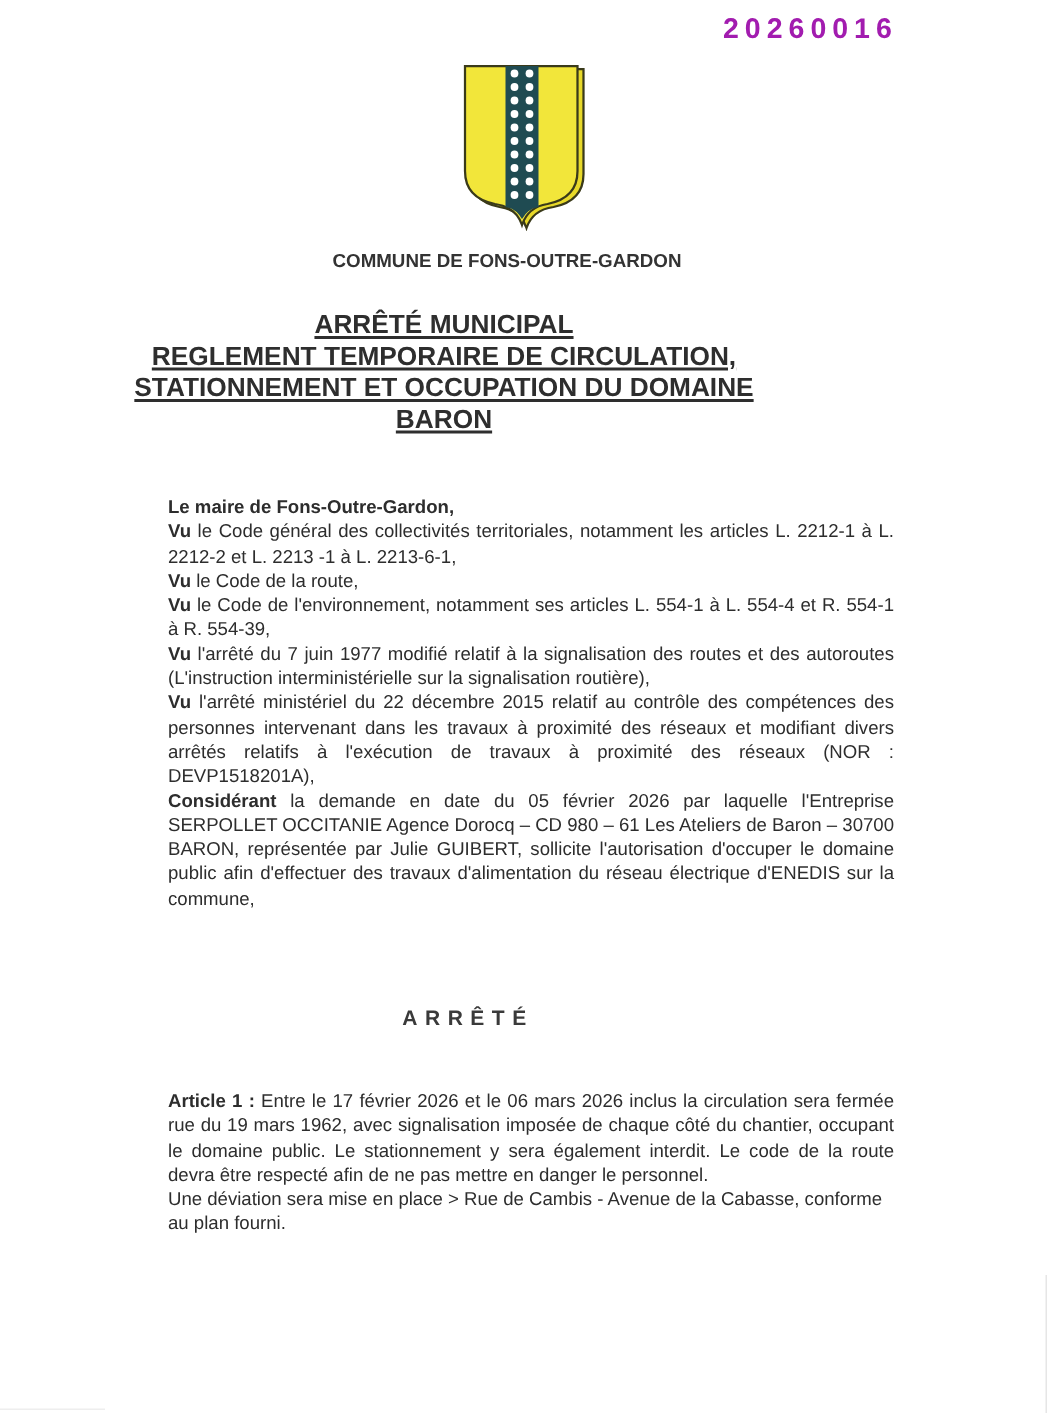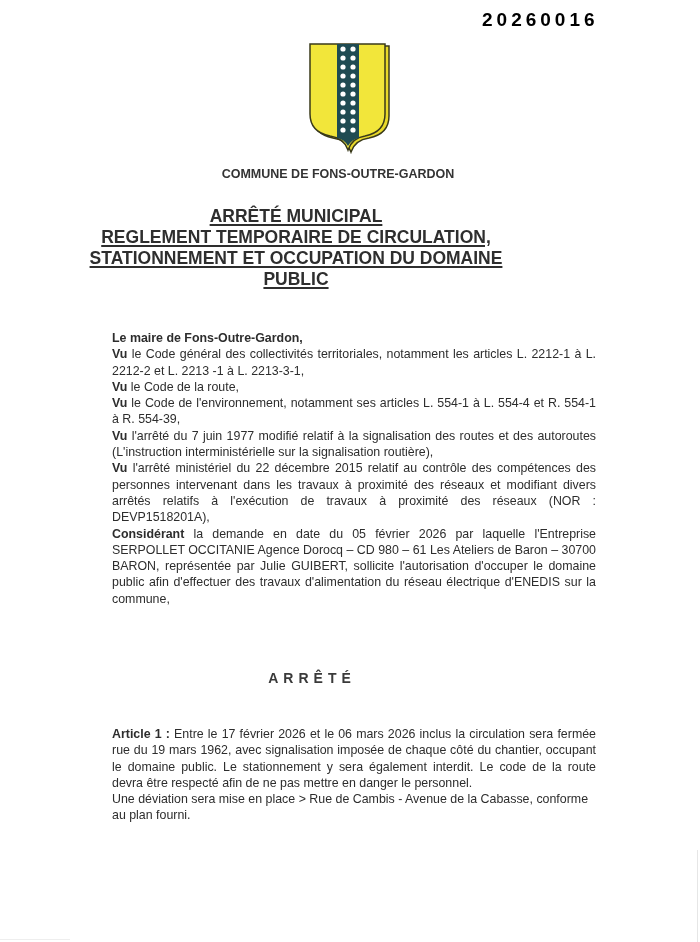--- a/index.html
+++ b/index.html
@@ -16,21 +16,21 @@
       color: #2a2a2a;
     }
     .doc-number {
       position: absolute;
       top: 9px;
       left: 482px;
       font-family: "Liberation Sans", sans-serif;
       font-weight: bold;
       font-size: 19px;
       letter-spacing: 4px;
-      color: #000000;
+      color: #a21caf;
     }
     .crest {
       position: absolute;
       top: 42px;
       left: 307px;
       width: 86px;
       height: 112px;
     }
     .commune {
       position: absolute;
@@ -143,26 +143,26 @@
       <circle cx="46" cy="88" r="2.6"></circle>
   </g>
 </svg>
 
 <div class="commune">COMMUNE DE FONS-OUTRE-GARDON</div>
 
 <div class="title-block">
   <span>ARRÊTÉ MUNICIPAL</span><br>
   <span>REGLEMENT TEMPORAIRE DE CIRCULATION,</span><br>
   <span>STATIONNEMENT ET OCCUPATION DU DOMAINE</span><br>
-  <span>PUBLIC</span>
+  <span>BARON</span>
 </div>
 
 <div class="body-text considerants">
   <p><b>Le maire de Fons-Outre-Gardon,</b></p>
-  <p><b>Vu</b><span> le Code général des collectivités territoriales, notamment les articles L. 2212-1 à L. 2212-2 et L. 2213 -1 à L. 2213-3-1,</span></p>
+  <p><b>Vu</b><span> le Code général des collectivités territoriales, notamment les articles L. 2212-1 à L. 2212-2 et L. 2213 -1 à L. 2213-6-1,</span></p>
   <p><b>Vu</b><span> le Code de la route,</span></p>
   <p><b>Vu</b><span> le Code de l'environnement, notamment ses articles L. 554-1 à L. 554-4 et R. 554-1 à R. 554-39,</span></p>
   <p><b>Vu</b><span> l'arrêté du 7 juin 1977 modifié relatif à la signalisation des routes et des autoroutes (L'instruction interministérielle sur la signalisation routière),</span></p>
   <p><b>Vu</b><span> l'arrêté ministériel du 22 décembre 2015 relatif au contrôle des compétences des personnes intervenant dans les travaux à proximité des réseaux et modifiant divers arrêtés relatifs à l'exécution de travaux à proximité des réseaux (NOR : DEVP1518201A),</span></p>
   <p><b>Considérant</b><span> la demande en date du 05 février 2026 par laquelle l'Entreprise SERPOLLET OCCITANIE Agence Dorocq – CD 980 – 61 Les Ateliers de Baron – 30700 BARON, représentée par Julie GUIBERT, sollicite l'autorisation d'occuper le domaine public afin d'effectuer des travaux d'alimentation du réseau électrique d'ENEDIS sur la commune,</span></p>
 </div>
 
 <div class="arrete-heading">ARRÊTÉ</div>
 
 <div class="body-text article">

